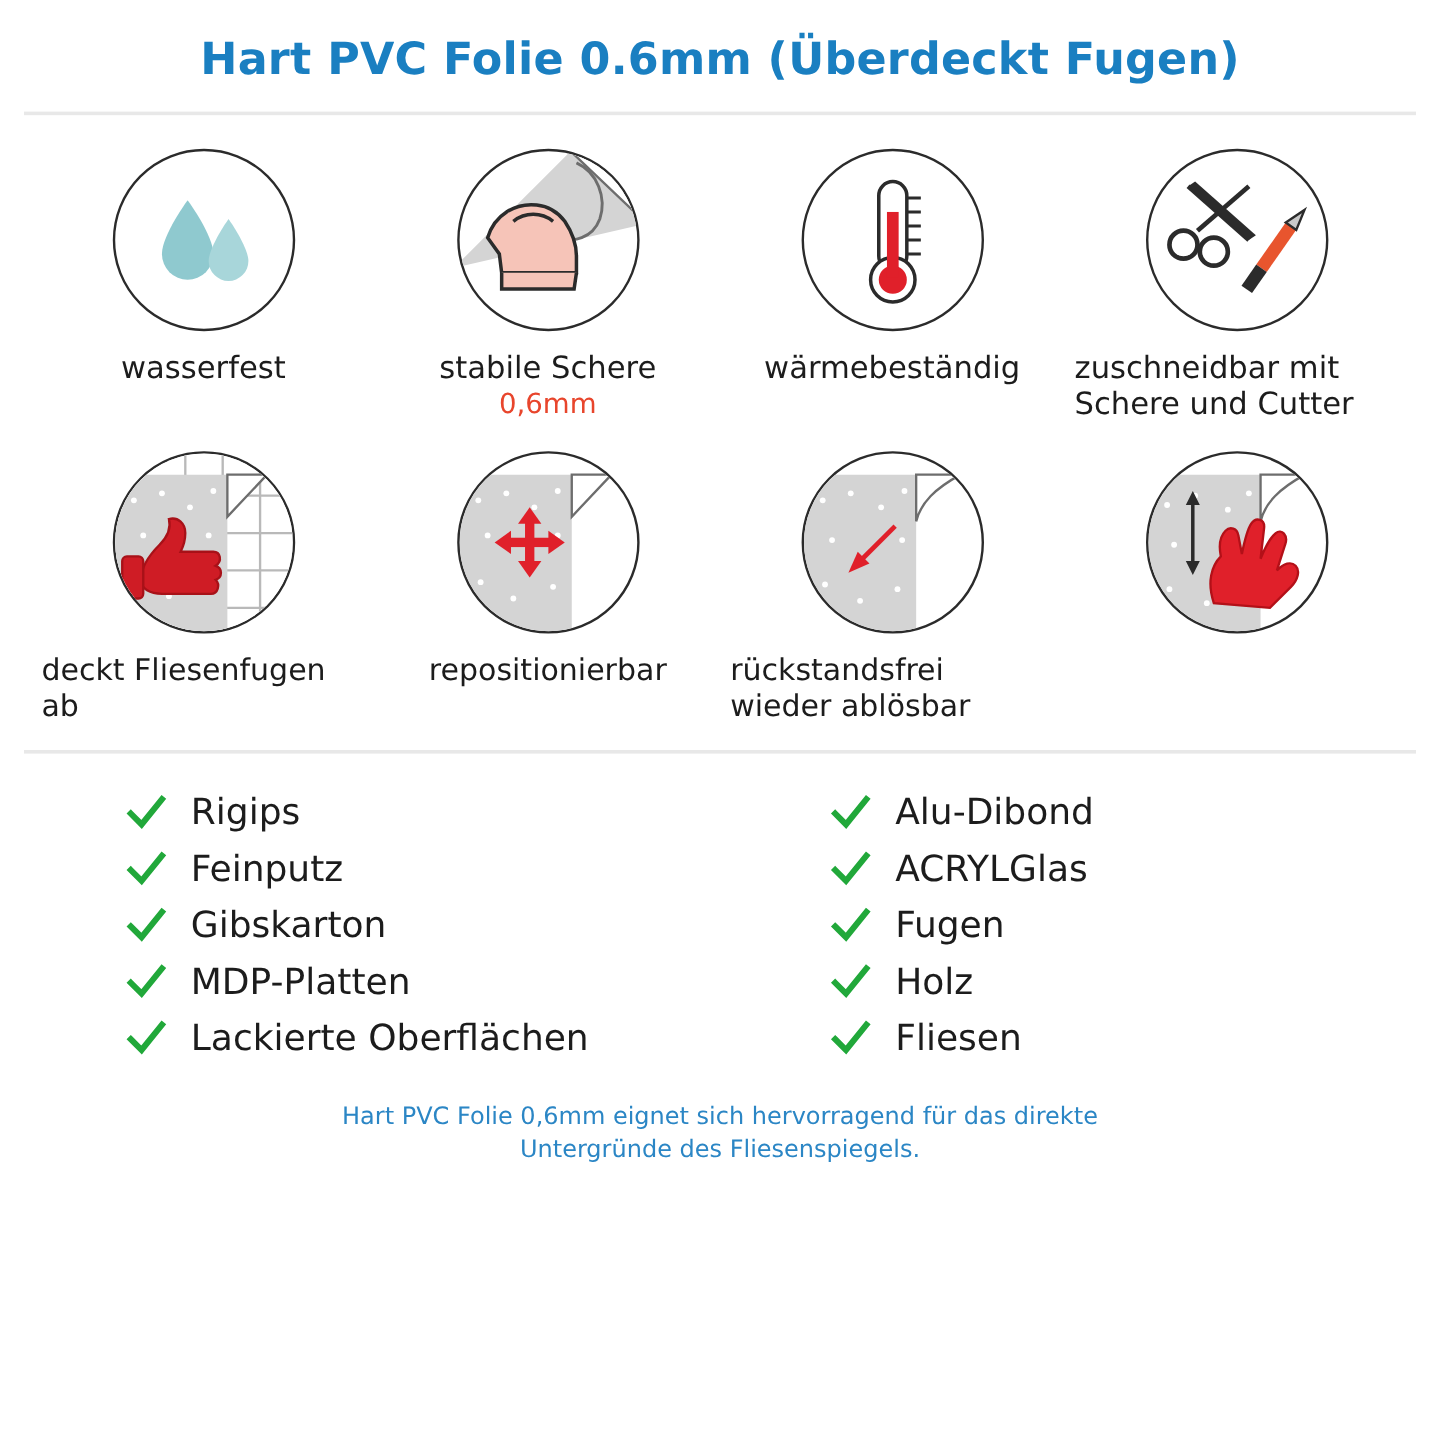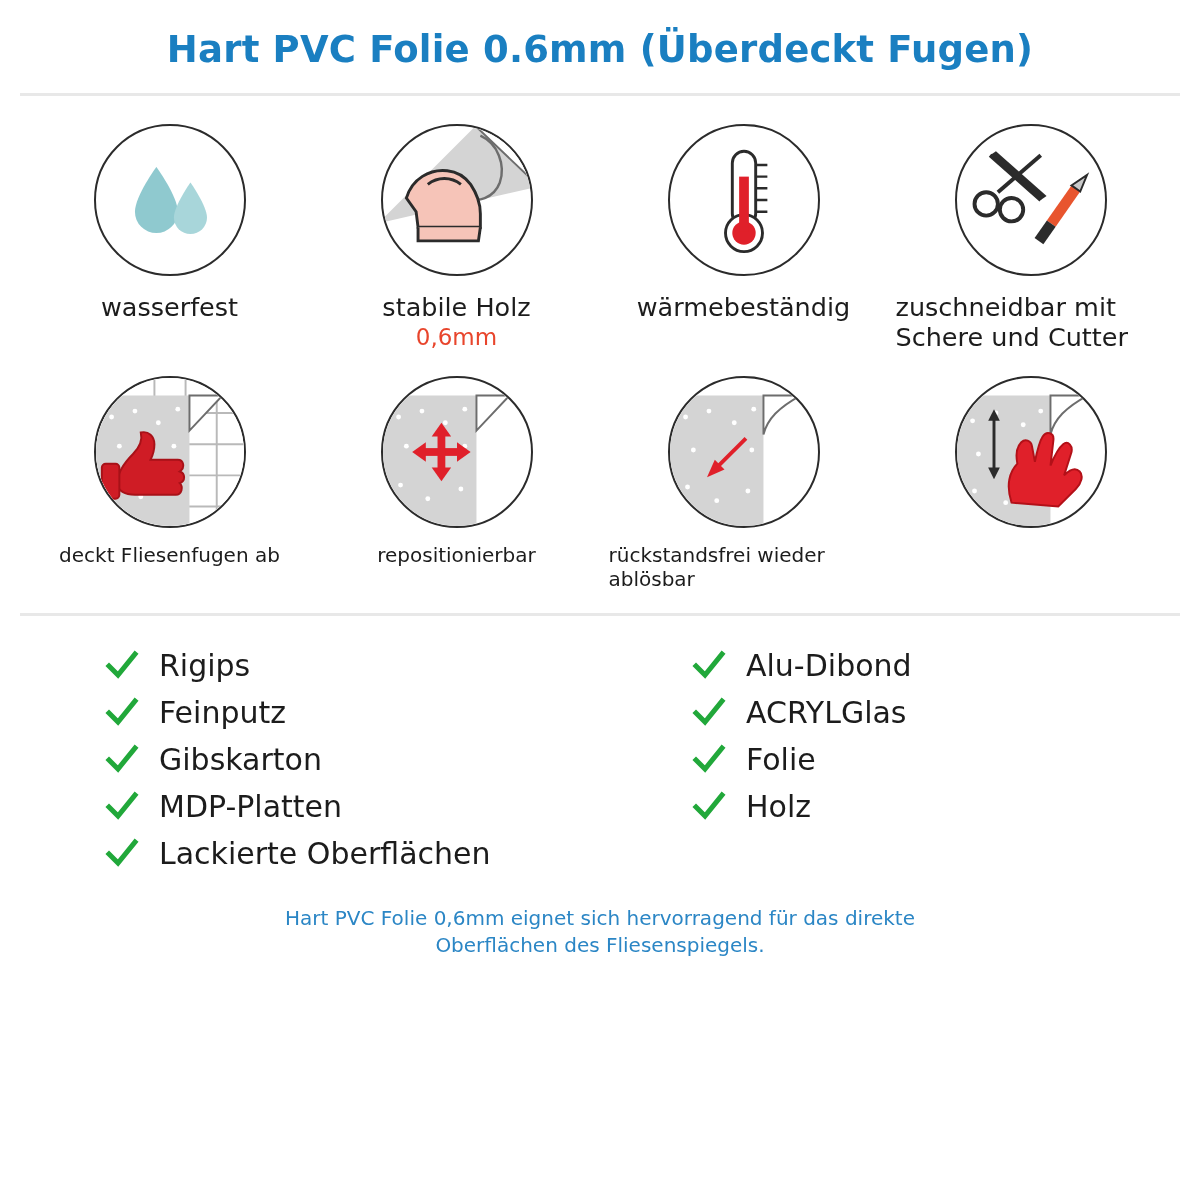--- a/index.html
+++ b/index.html
@@ -63,21 +63,21 @@
     color: #1c1c1c;
     line-height: 1.18;
     max-width: 270px;
   }
   .feature-sub {
     text-align: center;
     font-size: 23px;
     color: #e8452c;
     margin-top: 2px;
   }
-  .row2 .feature-label { font-size: 20px; }
+  .row2 .feature-label { font-size: 25px; }
 
   
   .section-title {
     text-align: center;
     color: #1a7fc1;
     font-size: 36px;
     font-weight: 700;
     margin-top: 52px;
   }
   .rule2 {
@@ -147,21 +147,21 @@
       <div class="badge">
         <svg width="152" height="152" viewBox="0 0 152 152" aria-hidden="true">
           <path d="M-5 100 L95 0 L160 0 L160 62 Z" fill="#d4d4d4"></path>
           <path d="M95 0 L160 0 L160 62 Z" fill="#ffffff" stroke="#6d6d6d" stroke-width="2"></path>
           <path d="M100 10 C118 18 126 40 120 58 C114 74 96 80 86 72" fill="none" stroke="#6d6d6d" stroke-width="2.5"></path>
           <path d="M24 74 C30 54 48 44 66 46 C76 47 84 52 90 60 C96 69 100 80 100 90 L100 104 L36 104 L34 88 Z" fill="#f6c4b8" stroke="#2b2b2b" stroke-width="3"></path>
           <path d="M36 104 L36 118 L98 118 L100 104" fill="#f6c4b8" stroke="#2b2b2b" stroke-width="3"></path>
           <path d="M46 60 C56 52 70 52 80 60" fill="none" stroke="#2b2b2b" stroke-width="3"></path>
         </svg>
       </div>
-      <div class="feature-label">stabile Holz</div>
+      <div class="feature-label">stabile Schere</div>
       <div class="feature-sub">0,6mm</div>
     </div>
 
     <div class="feature">
       <div class="badge">
         <svg width="152" height="152" viewBox="0 0 152 152" aria-hidden="true">
           <rect x="64" y="26" width="24" height="76" rx="12" fill="#ffffff" stroke="#2b2b2b" stroke-width="3"></rect>
           <circle cx="76" cy="110" r="19" fill="#ffffff" stroke="#2b2b2b" stroke-width="3"></circle>
           <circle cx="76" cy="110" r="12" fill="#e0202a"></circle>
           <rect x="71" y="52" width="10" height="56" fill="#e0202a"></rect>
@@ -350,29 +350,35 @@
       <div class="list-item">
         <svg class="check" viewBox="0 0 34 34">
             <path d="M4 17 L13 26 L30 5" fill="none" stroke="#21a83a" stroke-width="5" stroke-linecap="square"></path>
           </svg>
         <span class="list-text">ACRYLGlas</span>
       </div>
       <div class="list-item">
         <svg class="check" viewBox="0 0 34 34">
             <path d="M4 17 L13 26 L30 5" fill="none" stroke="#21a83a" stroke-width="5" stroke-linecap="square"></path>
           </svg>
-        <span class="list-text">Folie</span>
+        <span class="list-text">Fugen</span>
       </div>
       <div class="list-item">
         <svg class="check" viewBox="0 0 34 34">
             <path d="M4 17 L13 26 L30 5" fill="none" stroke="#21a83a" stroke-width="5" stroke-linecap="square"></path>
           </svg>
         <span class="list-text">Holz</span>
+      </div>
+      <div class="list-item">
+        <svg class="check" viewBox="0 0 34 34">
+            <path d="M4 17 L13 26 L30 5" fill="none" stroke="#21a83a" stroke-width="5" stroke-linecap="square"></path>
+          </svg>
+        <span class="list-text">Fliesen</span>
       </div>
     </div>
   </div>
 
   <div class="footer">
     <div>Hart PVC Folie 0,6mm eignet sich hervorragend für das direkte</div>
-    <div>Oberflächen des Fliesenspiegels.</div>
+    <div>Untergründe des Fliesenspiegels.</div>
   </div>
 
 </div>
 
 </body></html>

